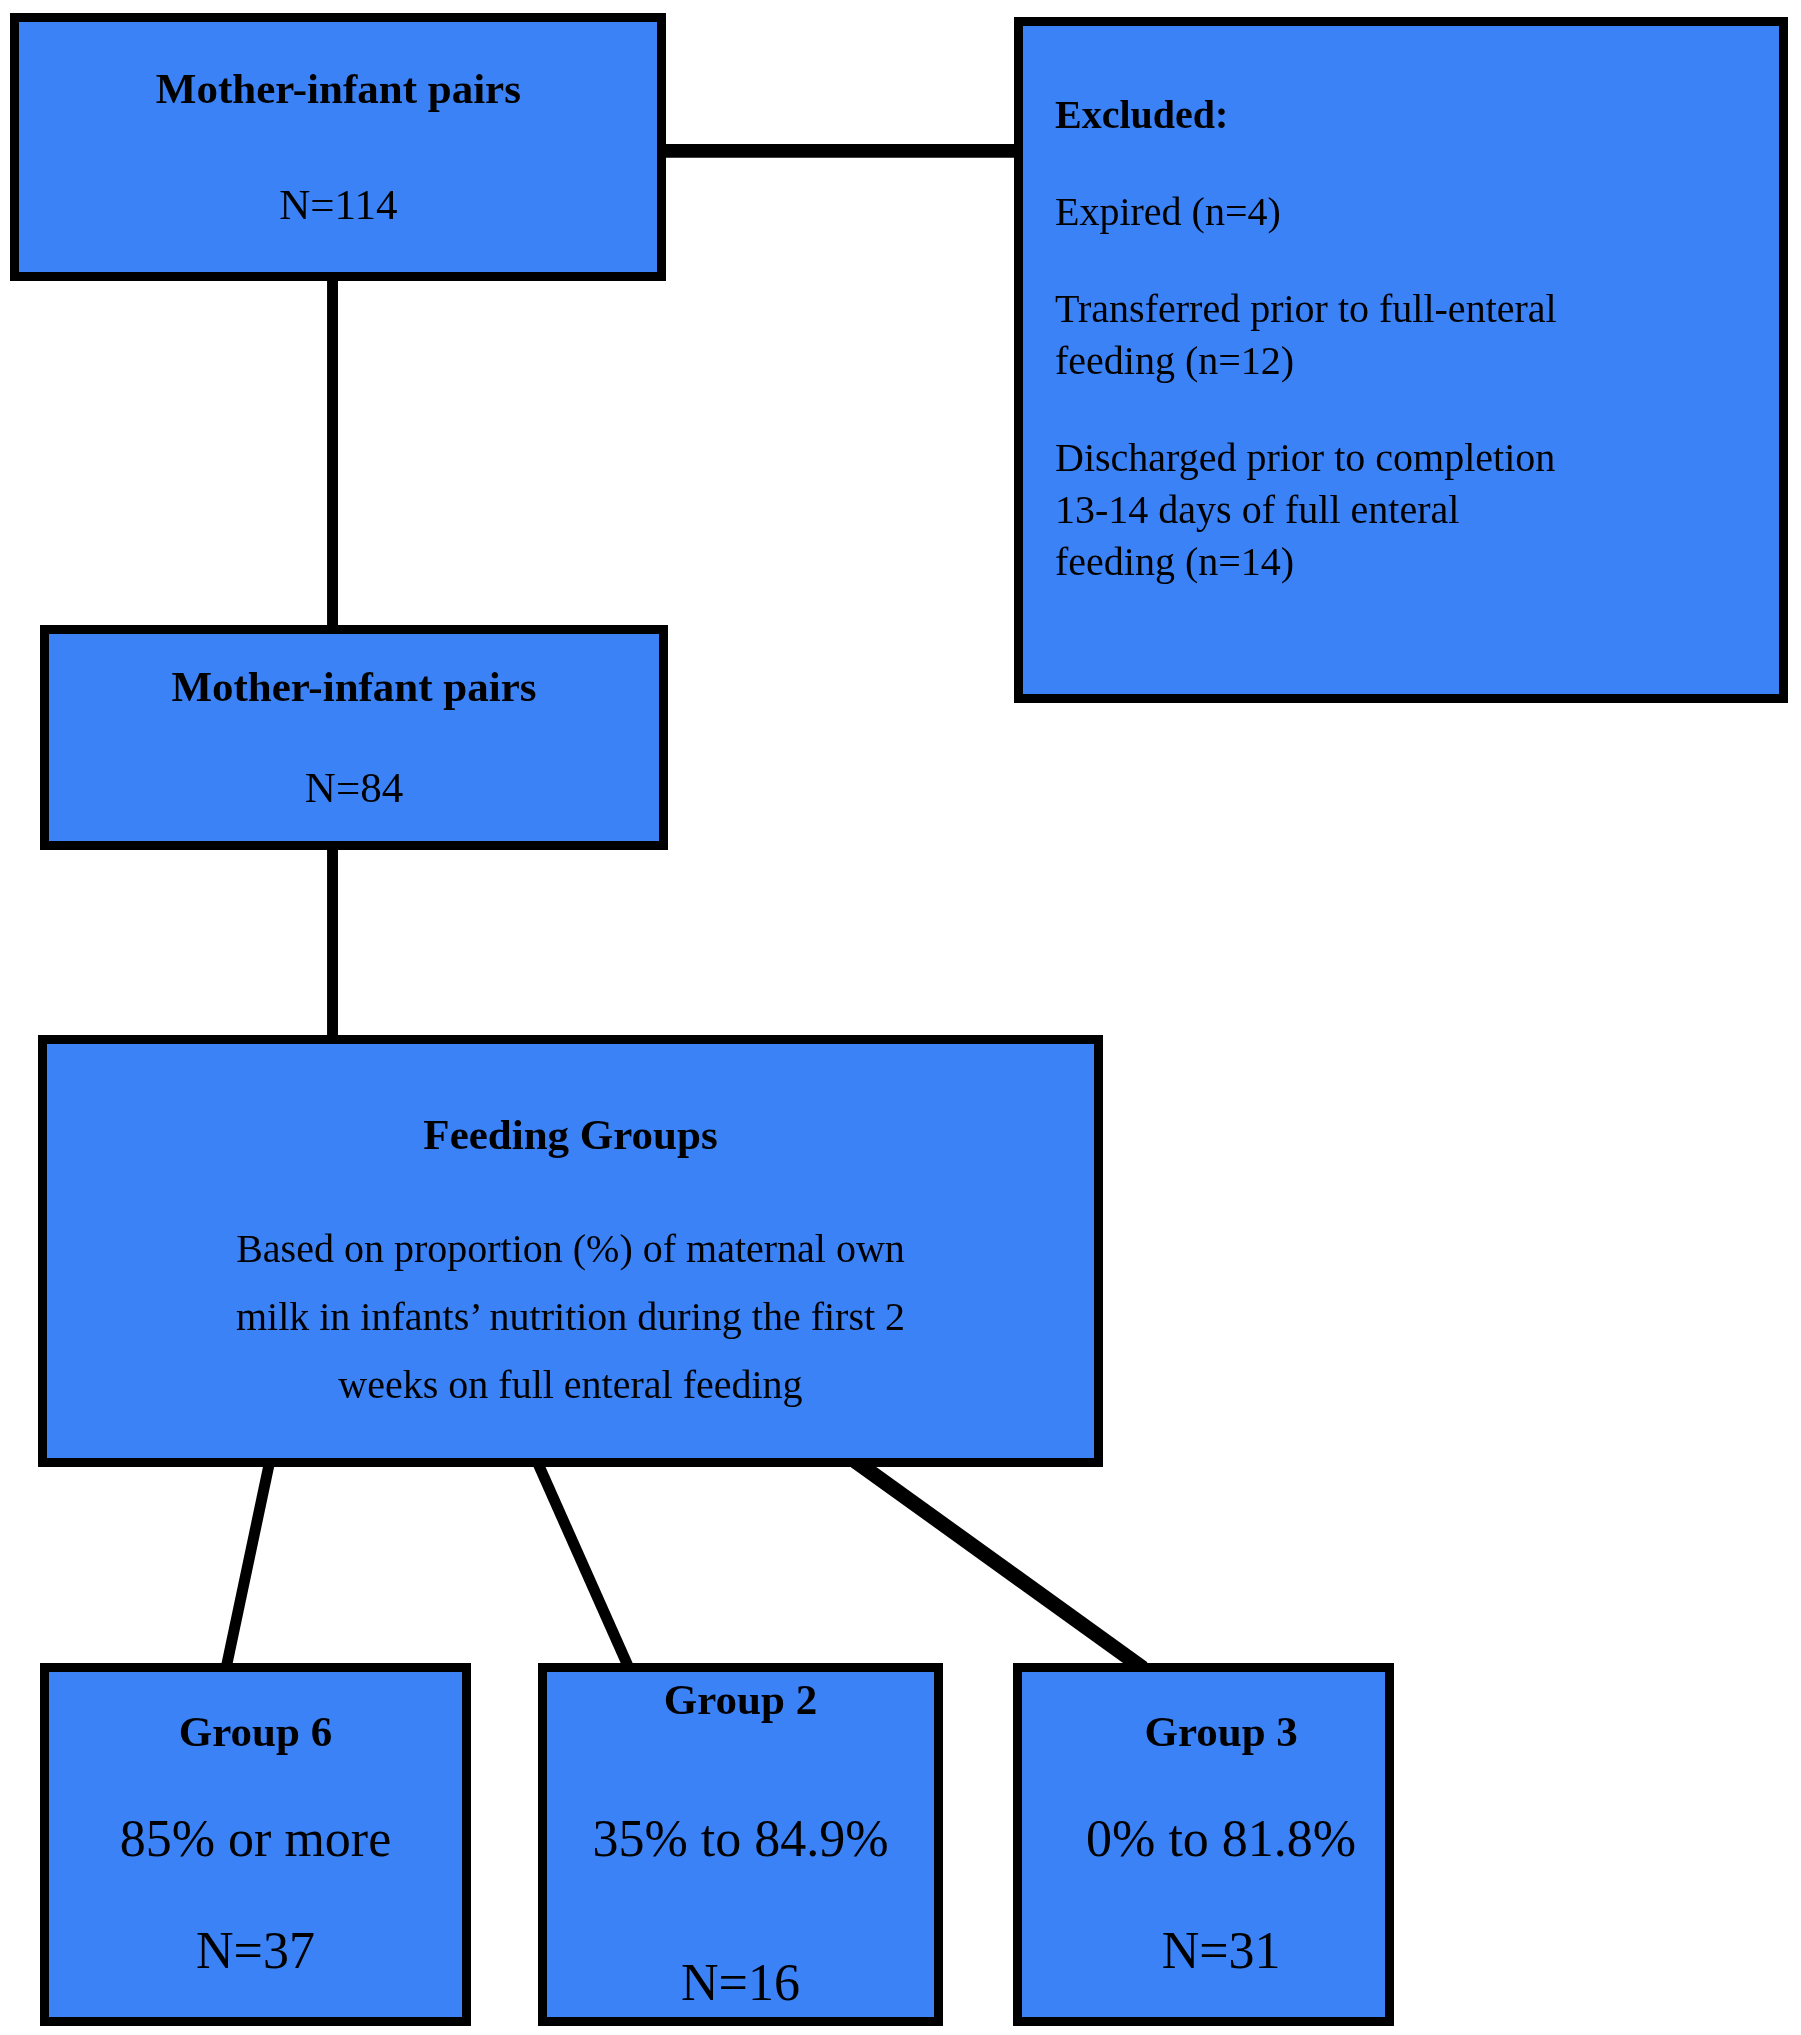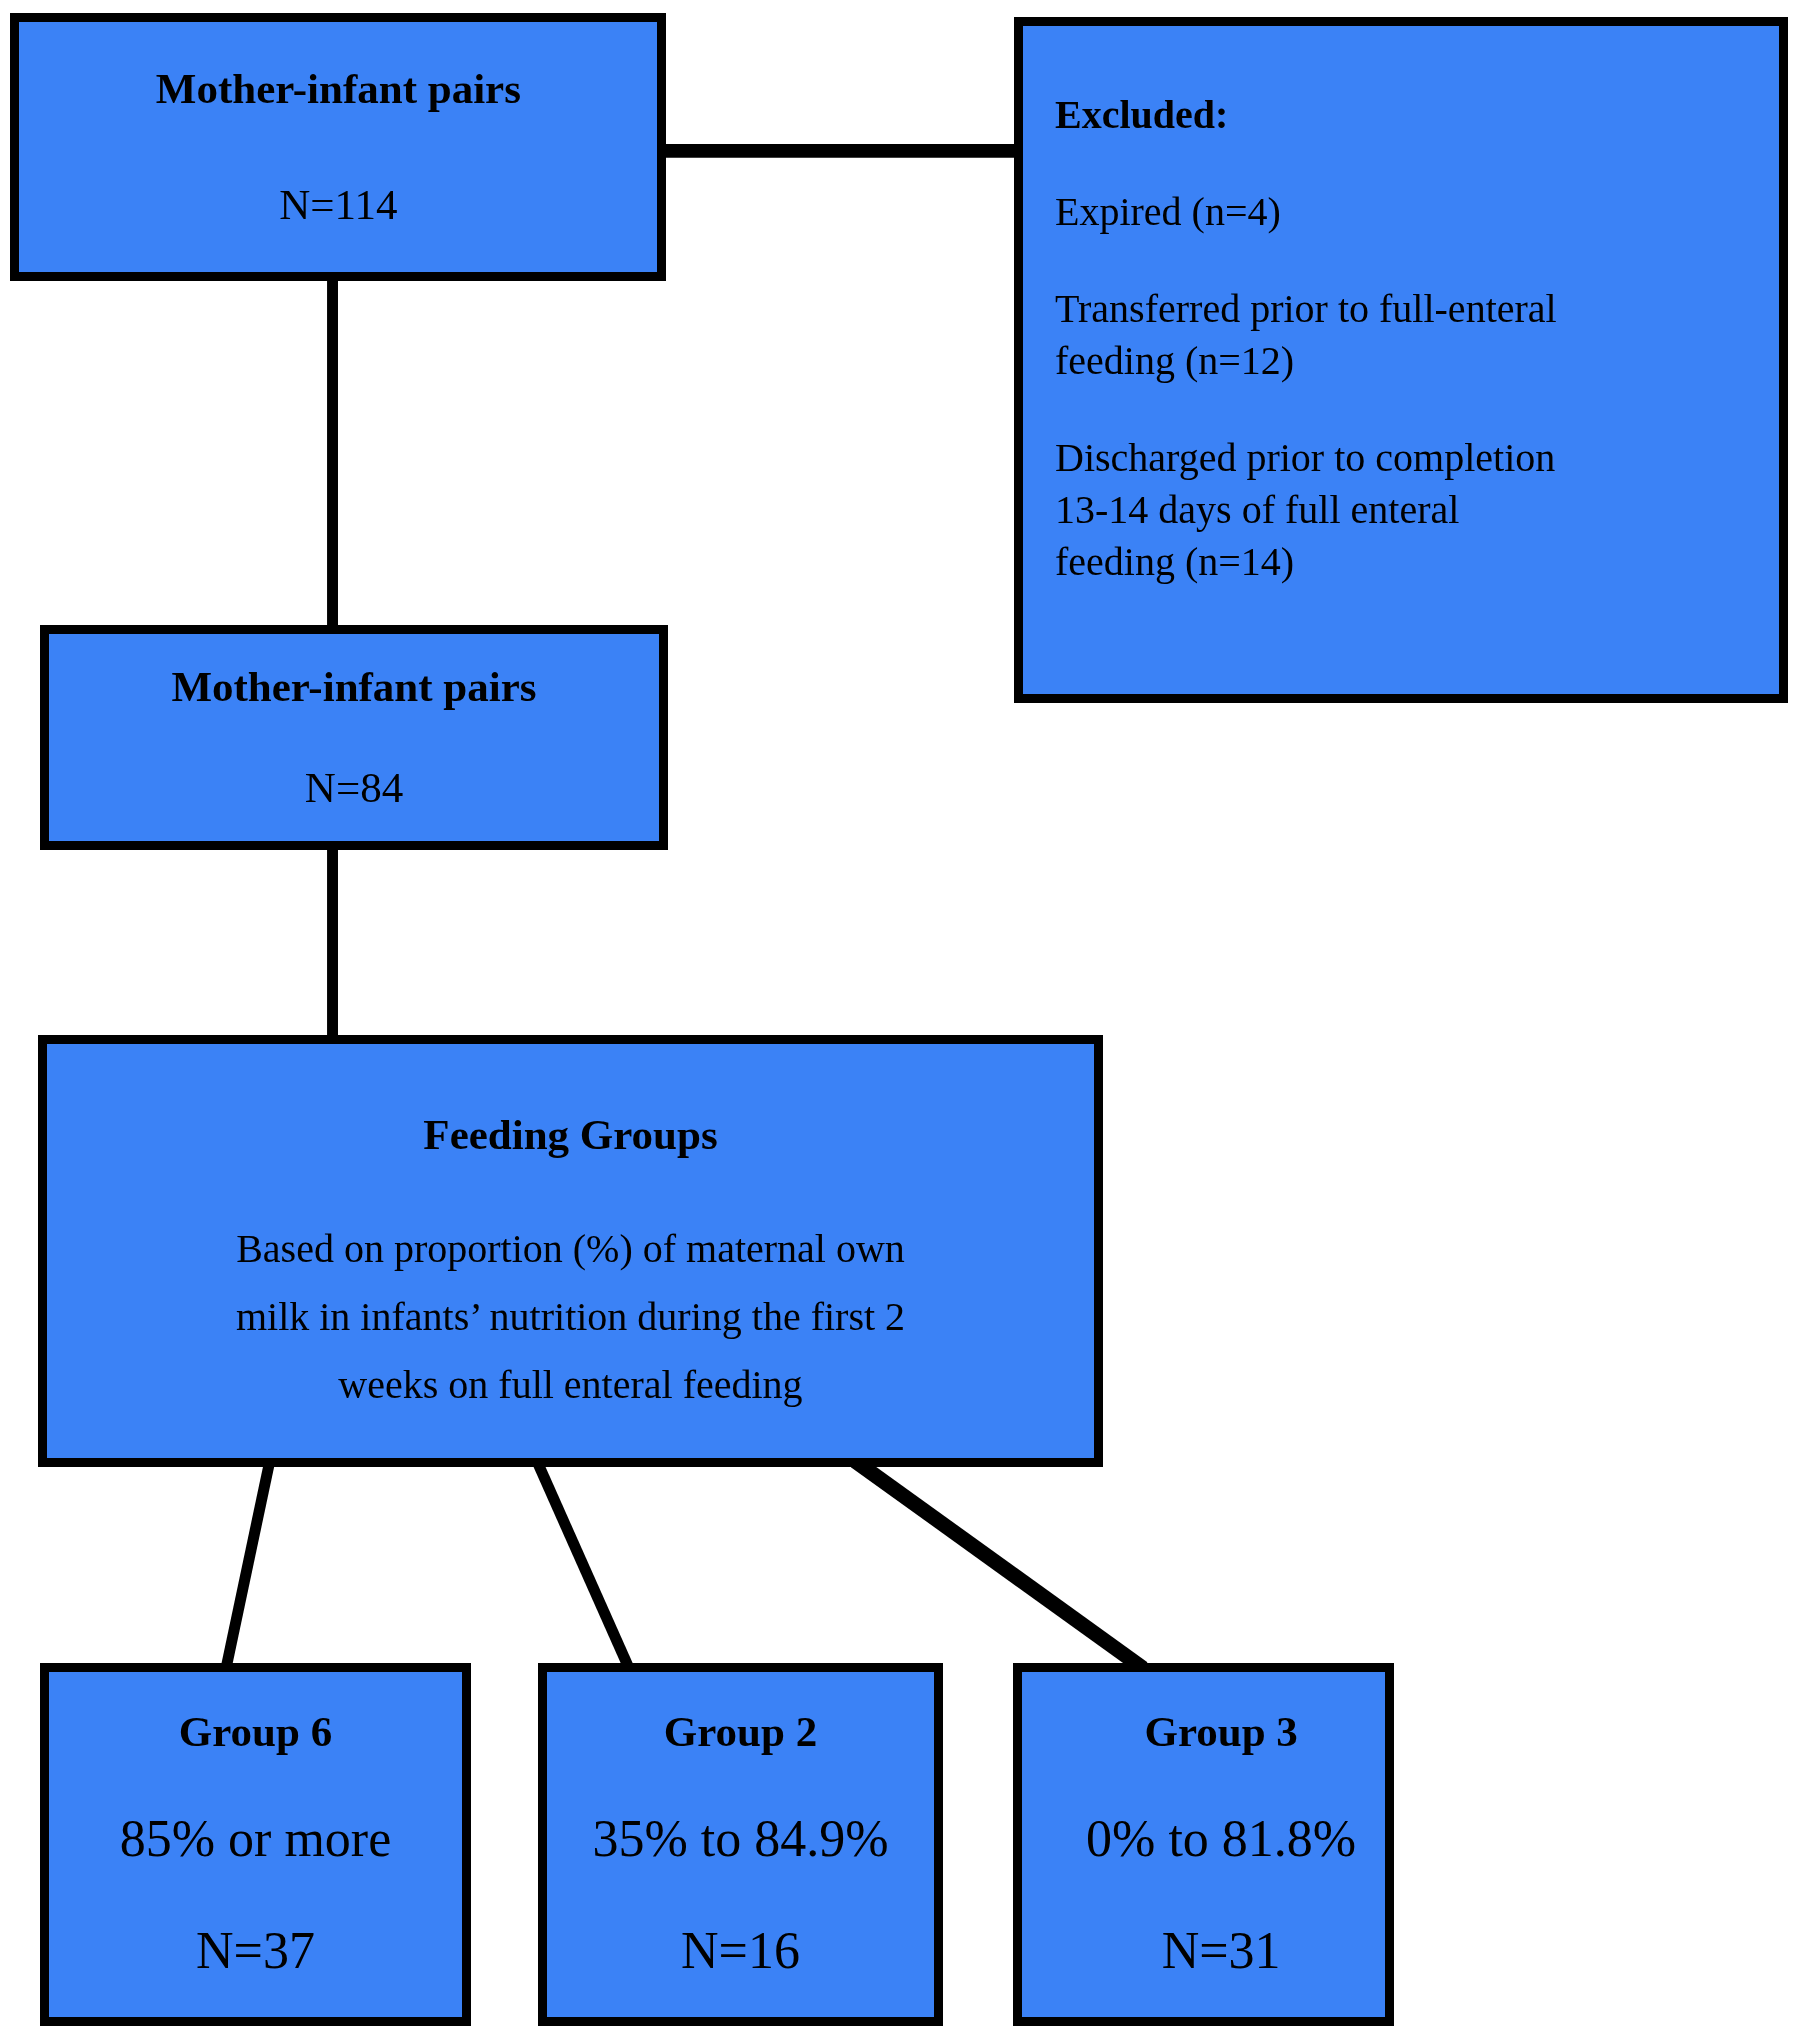--- a/index.html
+++ b/index.html
@@ -80,21 +80,21 @@
     padding: 0 36px;
   }
   #box-feeding-groups .line { font-size: 40px; margin-top: 16px; }
   #box-feeding-groups .title { font-size: 43px; }
 
   
   .group-box { padding: 0 12.7px; }
   .group-box .line { font-size: 52px; }
   .group-box .title { font-size: 43px; }
   #box-group-1 { left: 40px;   top: 1663px; width: 431px; height: 363px; }
-  #box-group-2 { left: 538px;  top: 1663px; width: 405px; height: 363px; }
+  #box-group-2 { left: 538px;  top: 1663px; width: 405px; height: 363px; justify-content: space-between; }
   #box-group-3 { left: 1013px; top: 1663px; width: 381px; height: 363px; padding-left: 48px; }
 </style>
 </head>
 <body>
 
 <div id="canvas">
 
   <svg id="connectors" viewBox="0 0 3129 3535" width="1802" height="2035" xmlns="http://www.w3.org/2000/svg">
 
     <line x1="1150" y1="262" x2="1772" y2="262" stroke="#000000" stroke-width="24"></line>

